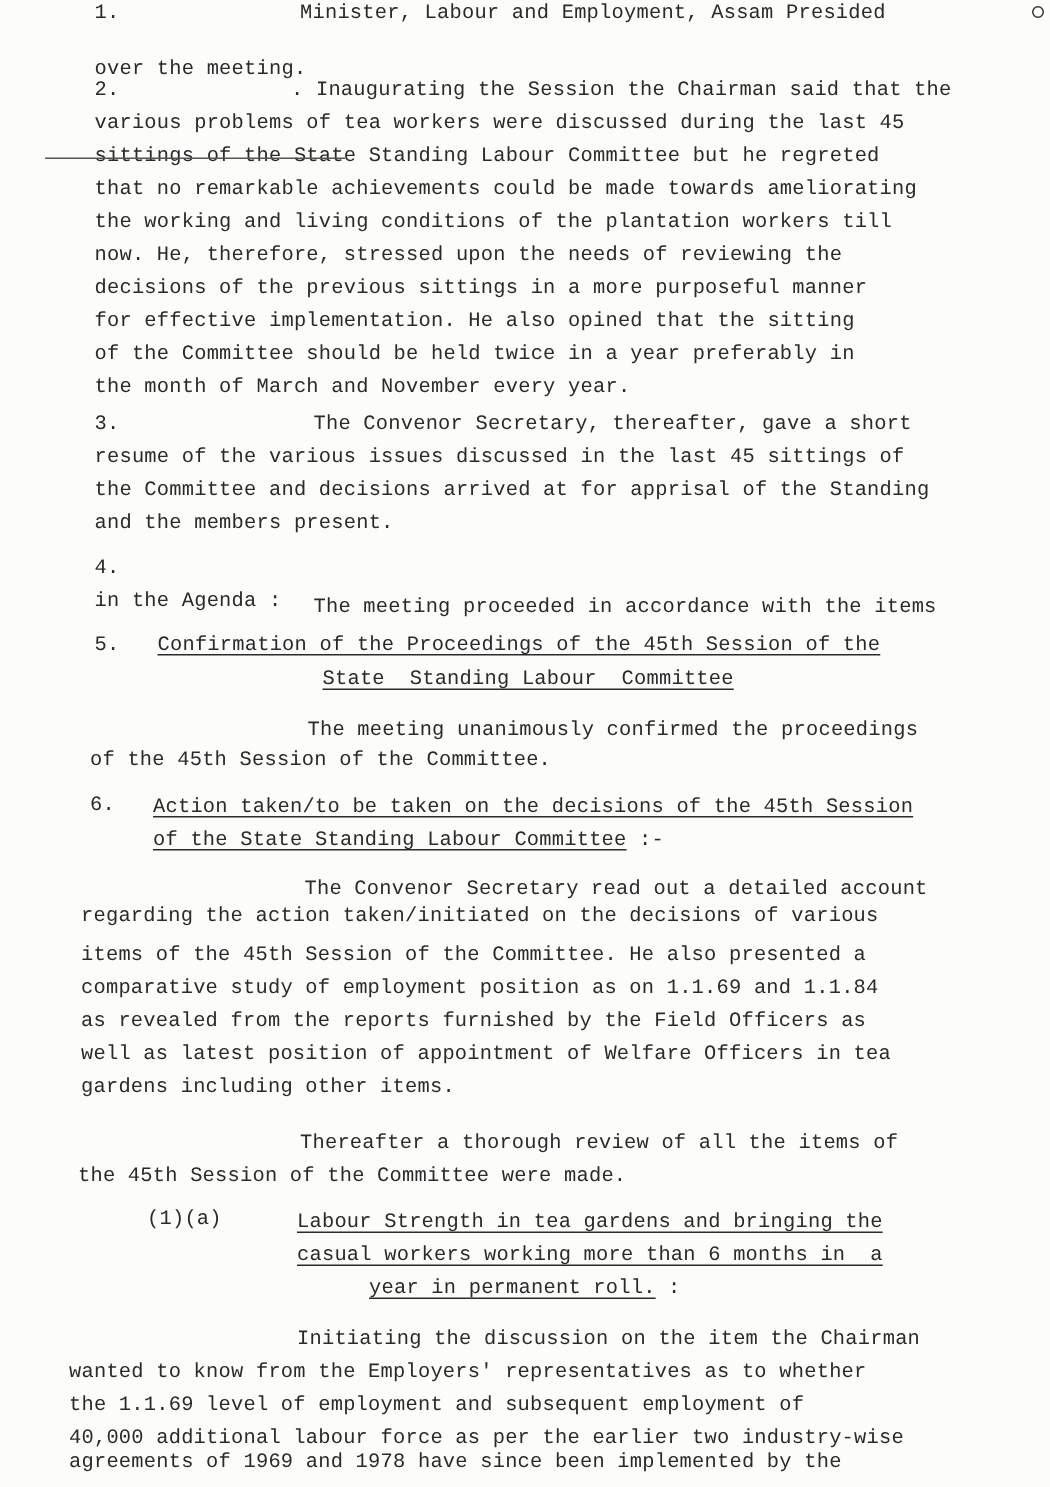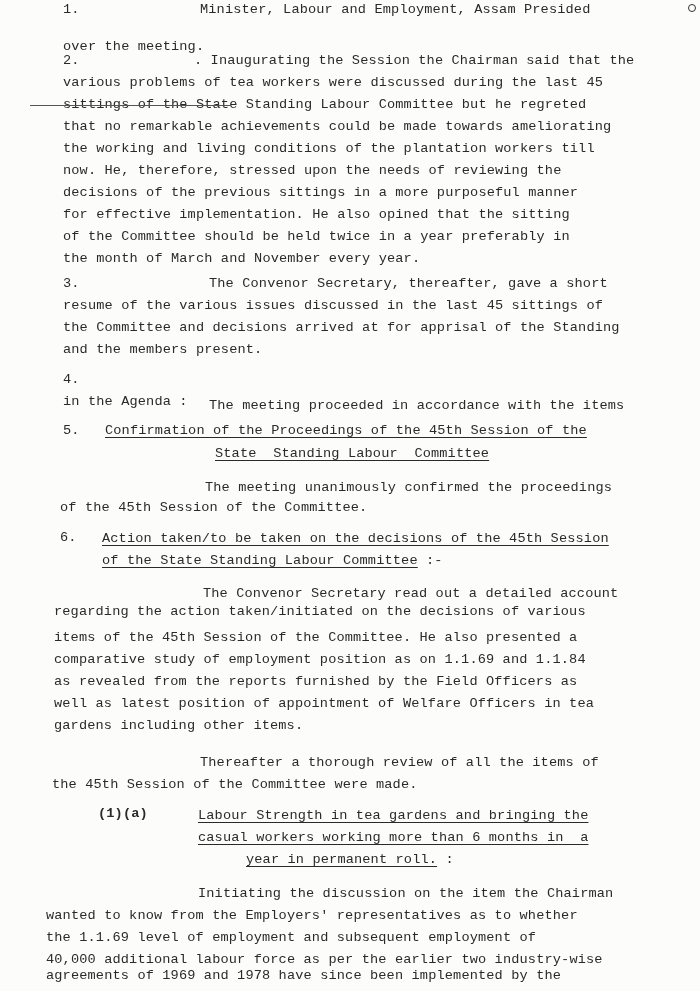--- a/index.html
+++ b/index.html
@@ -90,21 +90,21 @@
   <div class="line" style="left:54px; top:572px;margin-top:32px;">regarding the action taken/initiated on the decisions of various</div>
   <div class="line" style="left:54px; top:630px;">items of the 45th Session of the Committee. He also presented a</div>
   <div class="line" style="left:54px; top:652px;">comparative study of employment position as on 1.1.69 and 1.1.84</div>
   <div class="line" style="left:54px; top:674px;">as revealed from the reports furnished by the Field Officers as</div>
   <div class="line" style="left:54px; top:696px;">well as latest position of appointment of Welfare Officers in tea</div>
   <div class="line" style="left:54px; top:718px;">gardens including other items.</div>
 
   <div class="line" style="left:200px; top:755px;">Thereafter a thorough review of all the items of</div>
   <div class="line" style="left:52px; top:777px;">the 45th Session of the Committee were made.</div>
 
-  <div class="line" style="left:98px; top:806px;font-weight:bold;">(1)(a)</div>
+  <div class="line" style="left:98px; top:806px;">(1)(a)</div>
   <div class="line u" style="left:198px; top:808px;">Labour Strength in tea gardens and bringing the</div>
   <div class="line u" style="left:198px; top:830px;">casual workers working more than 6 months in  a</div>
   <div class="line" style="left:198px; top:852px;margin-left:48px;"><span class="u">year in permanent roll.</span><span> :</span></div>
 
   <div class="line" style="left:198px; top:886px;">Initiating the discussion on the item the Chairman</div>
   <div class="line" style="left:46px; top:908px;text-align:right;">wanted to know from the Employers' representatives as to whether</div>
   <div class="line" style="left:46px; top:930px;">the 1.1.69 level of employment and subsequent employment of</div>
   <div class="line" style="left:46px; top:952px;">40,000 additional labour force as per the earlier two industry-wise</div>
   <div class="line" style="left:46px; top:968px;text-align:center;">agreements of 1969 and 1978 have since been implemented by the</div>
 </div>

